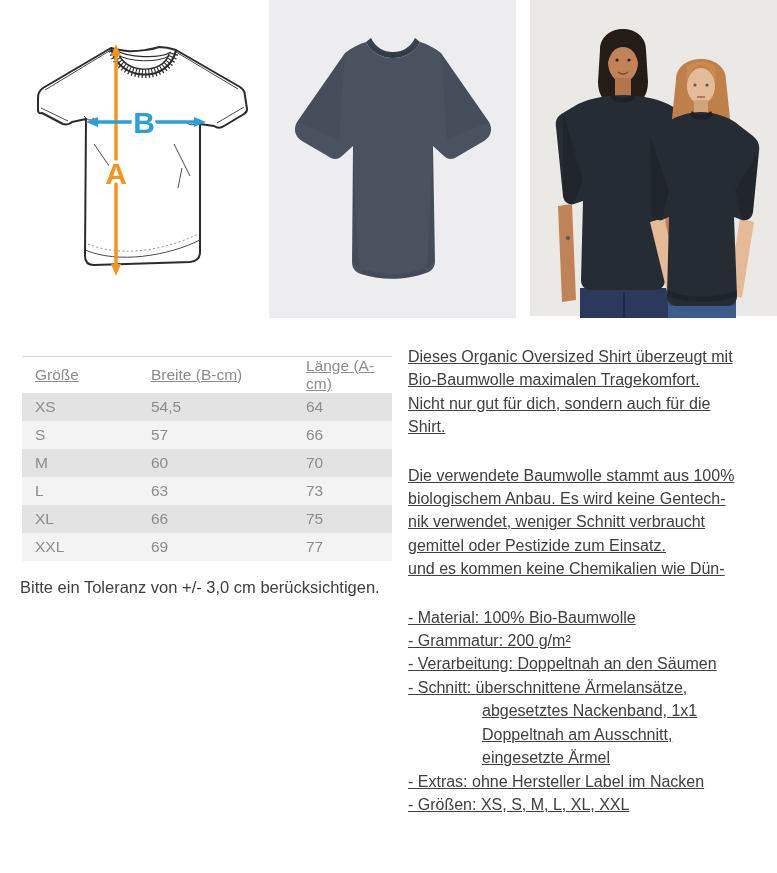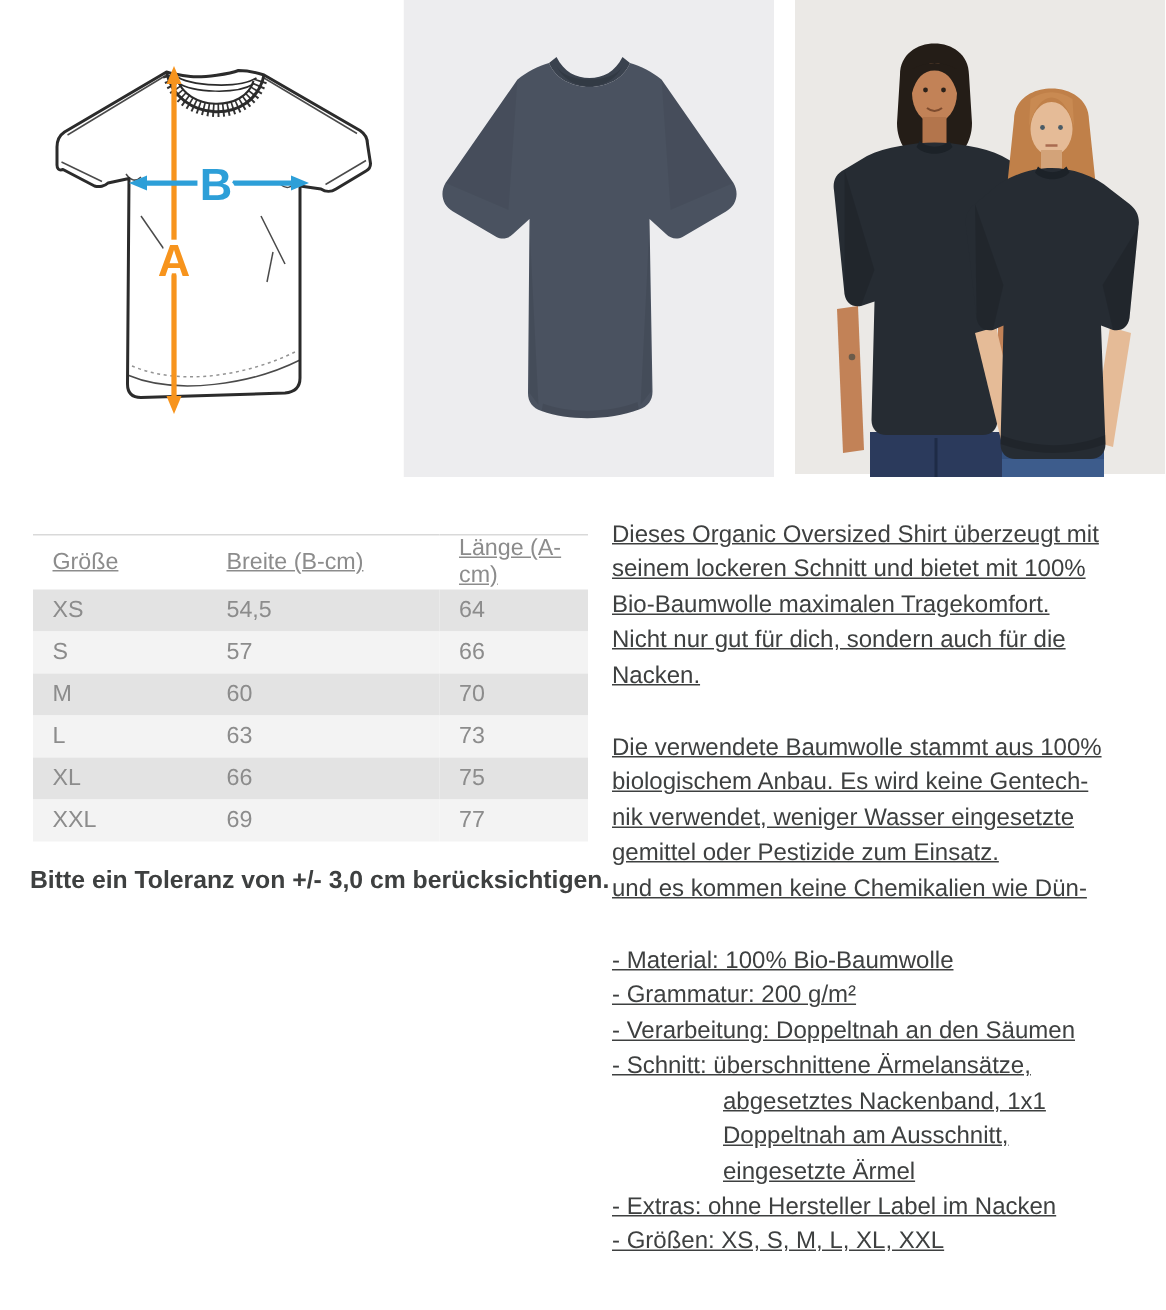--- a/index.html
+++ b/index.html
@@ -23,21 +23,21 @@
               font-size:15.5px;color:var(--table-text);}
   .size-table thead tr{border-top:1px solid #d9d9d9;text-decoration:underline;}
   .size-table th{font-weight:400;text-align:left;height:31px;padding:0 0 0 13px;background:#fff;}
   .size-table td{height:28px;padding:0 0 0 13px;}
   .size-table th:nth-child(1),.size-table td:nth-child(1){width:103px;}
   .size-table th:nth-child(2),.size-table td:nth-child(2){width:142px;}
   .size-table tbody tr:nth-child(odd){background:var(--table-stripe-dark);}
   .size-table tbody tr:nth-child(even){background:var(--table-stripe-light);}
 
   .tolerance{position:absolute;left:20px;top:578px;font-size:16.5px;color:var(--body-text);
-             white-space:nowrap;font-weight:bold;}
+             white-space:nowrap;}
 
   
   .description{position:absolute;left:408px;top:345px;width:365px;font-size:16px;
                line-height:23.4px;color:var(--body-text);text-decoration:underline;}
   .description .block{margin:0 0 25px 0;}
   .description .block:last-child{margin-bottom:12px;}
   .t-line{white-space:nowrap;}
   .t-line.indent{padding-left:74px;}
 </style>
 </head>
@@ -208,29 +208,28 @@
           <td>77</td>
         </tr>
       </tbody>
   </table>
 
   <div class="tolerance">Bitte ein Toleranz von +/- 3,0 cm berücksichtigen.</div>
 
   <div class="description">
     <div class="block">
         <div class="t-line">Dieses Organic Oversized Shirt überzeugt mit</div>
-        <div class="t-line">seinem lockeren Schnitt und bietet mit 100%</div>
         <div class="t-line">Bio-Baumwolle maximalen Tragekomfort.</div>
         <div class="t-line">Nicht nur gut für dich, sondern auch für die</div>
-        <div class="t-line">Nacken.</div>
+        <div class="t-line">Shirt.</div>
       </div>
     <div class="block">
         <div class="t-line">Die verwendete Baumwolle stammt aus 100%</div>
         <div class="t-line">biologischem Anbau. Es wird keine Gentech-</div>
-        <div class="t-line">nik verwendet, weniger Wasser eingesetzte</div>
+        <div class="t-line">nik verwendet, weniger Schnitt verbraucht</div>
         <div class="t-line">gemittel oder Pestizide zum Einsatz.</div>
         <div class="t-line">und es kommen keine Chemikalien wie Dün-</div>
       </div>
     <div class="block">
         <div class="t-line">- Material: 100% Bio-Baumwolle</div>
         <div class="t-line">- Grammatur: 200 g/m²</div>
         <div class="t-line">- Verarbeitung: Doppeltnah an den Säumen</div>
         <div class="t-line">- Schnitt: überschnittene Ärmelansätze,</div>
         <div class="t-line indent">abgesetztes Nackenband, 1x1</div>
         <div class="t-line indent">Doppeltnah am Ausschnitt,</div>

